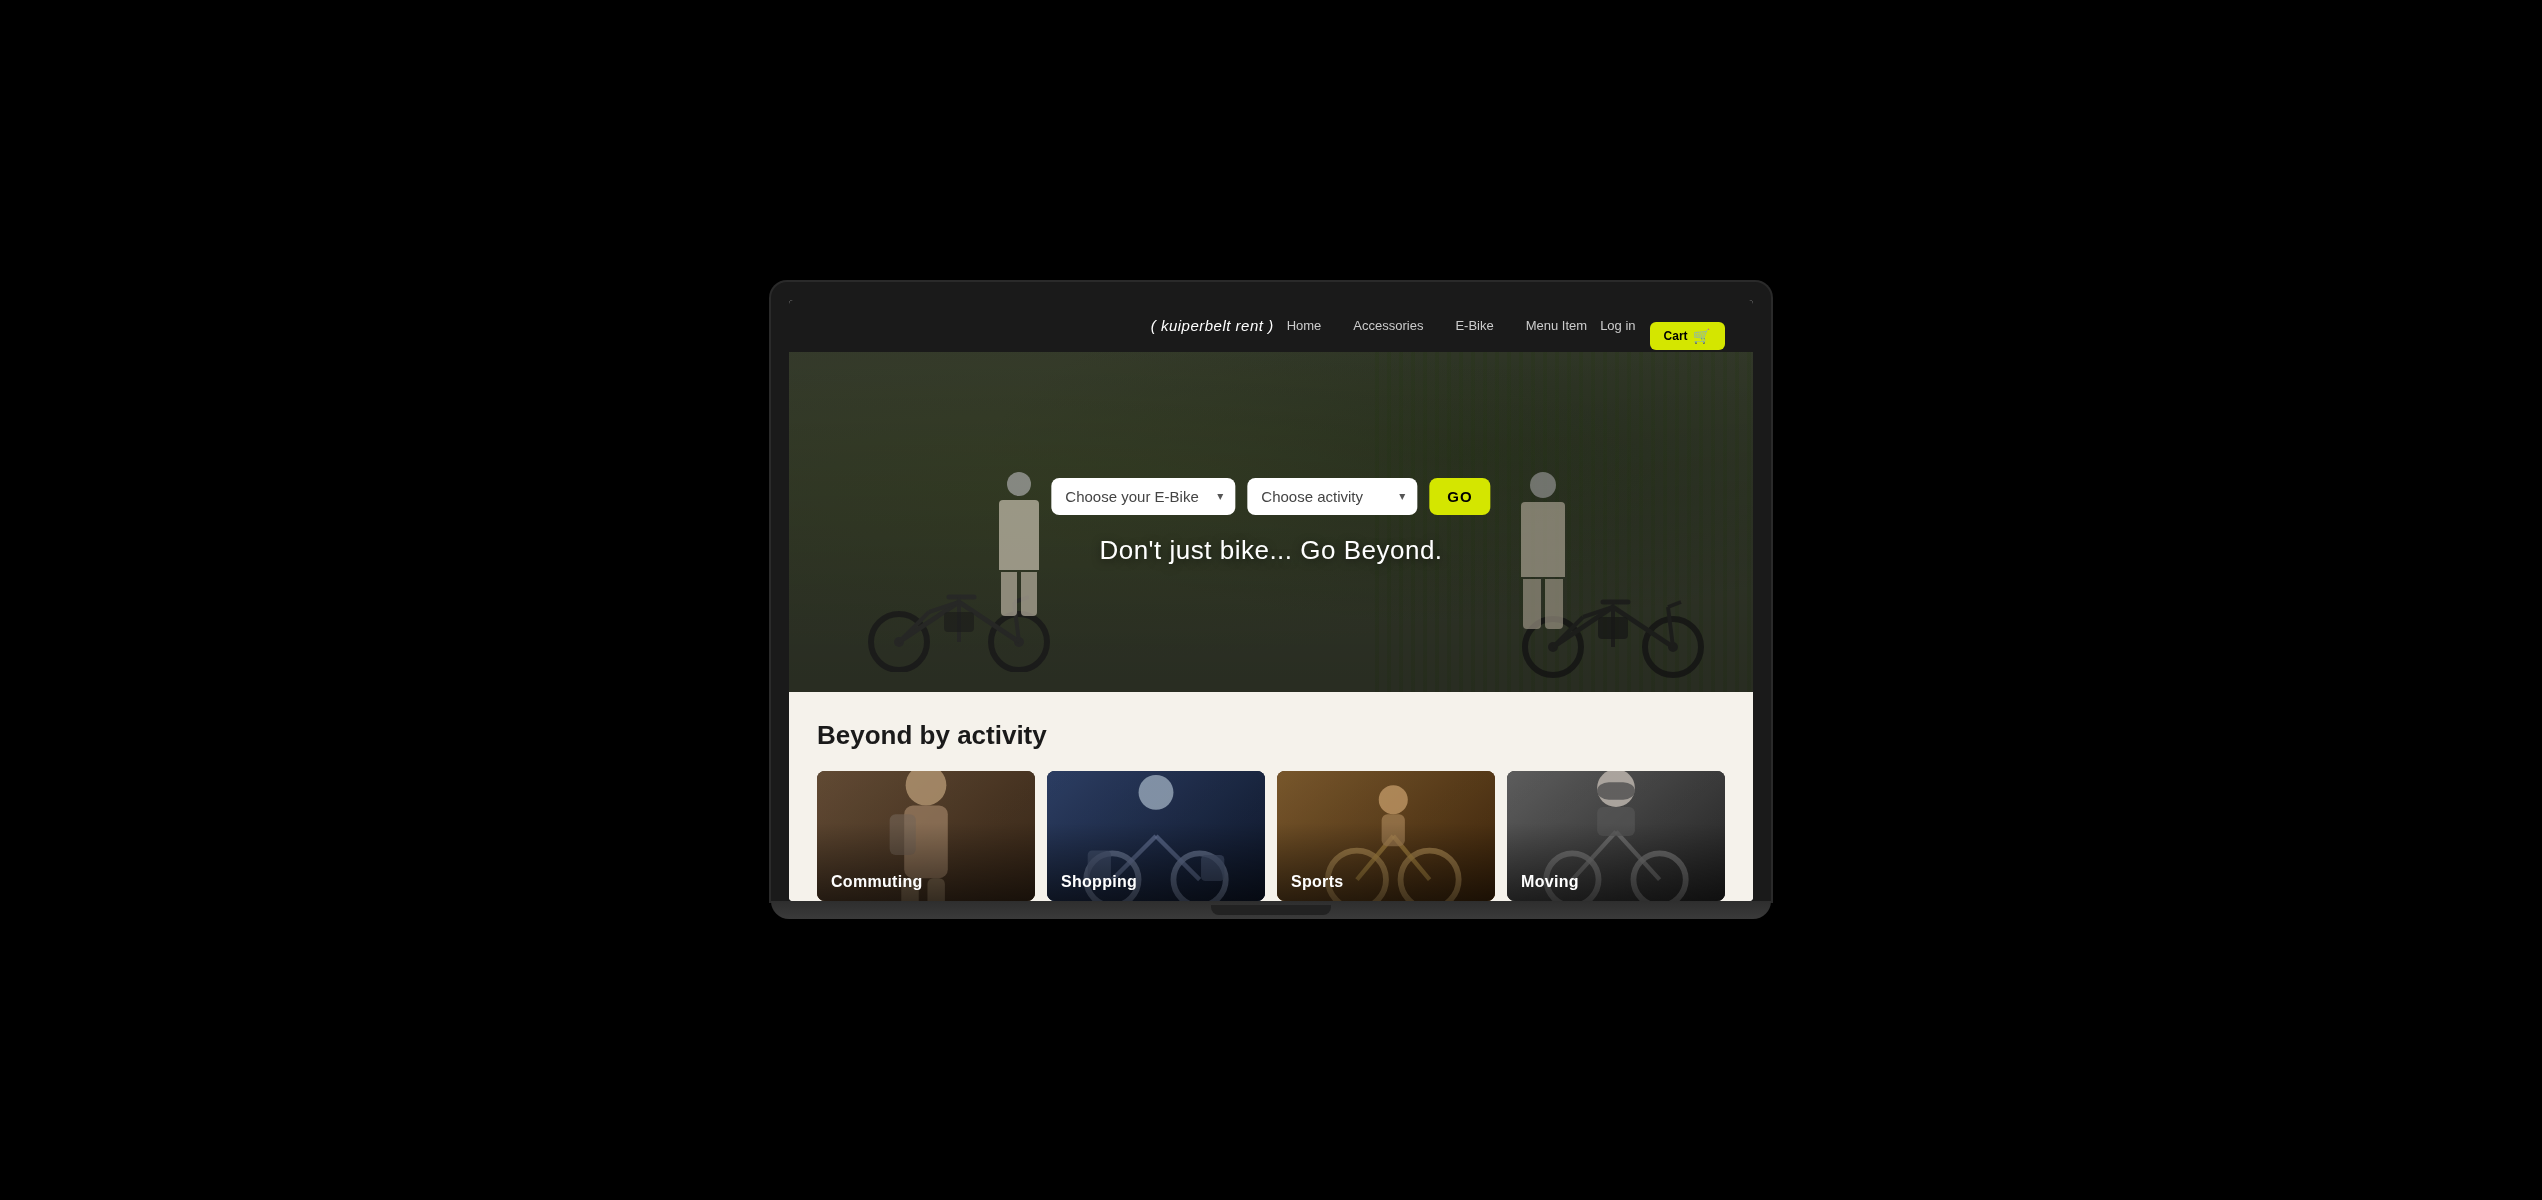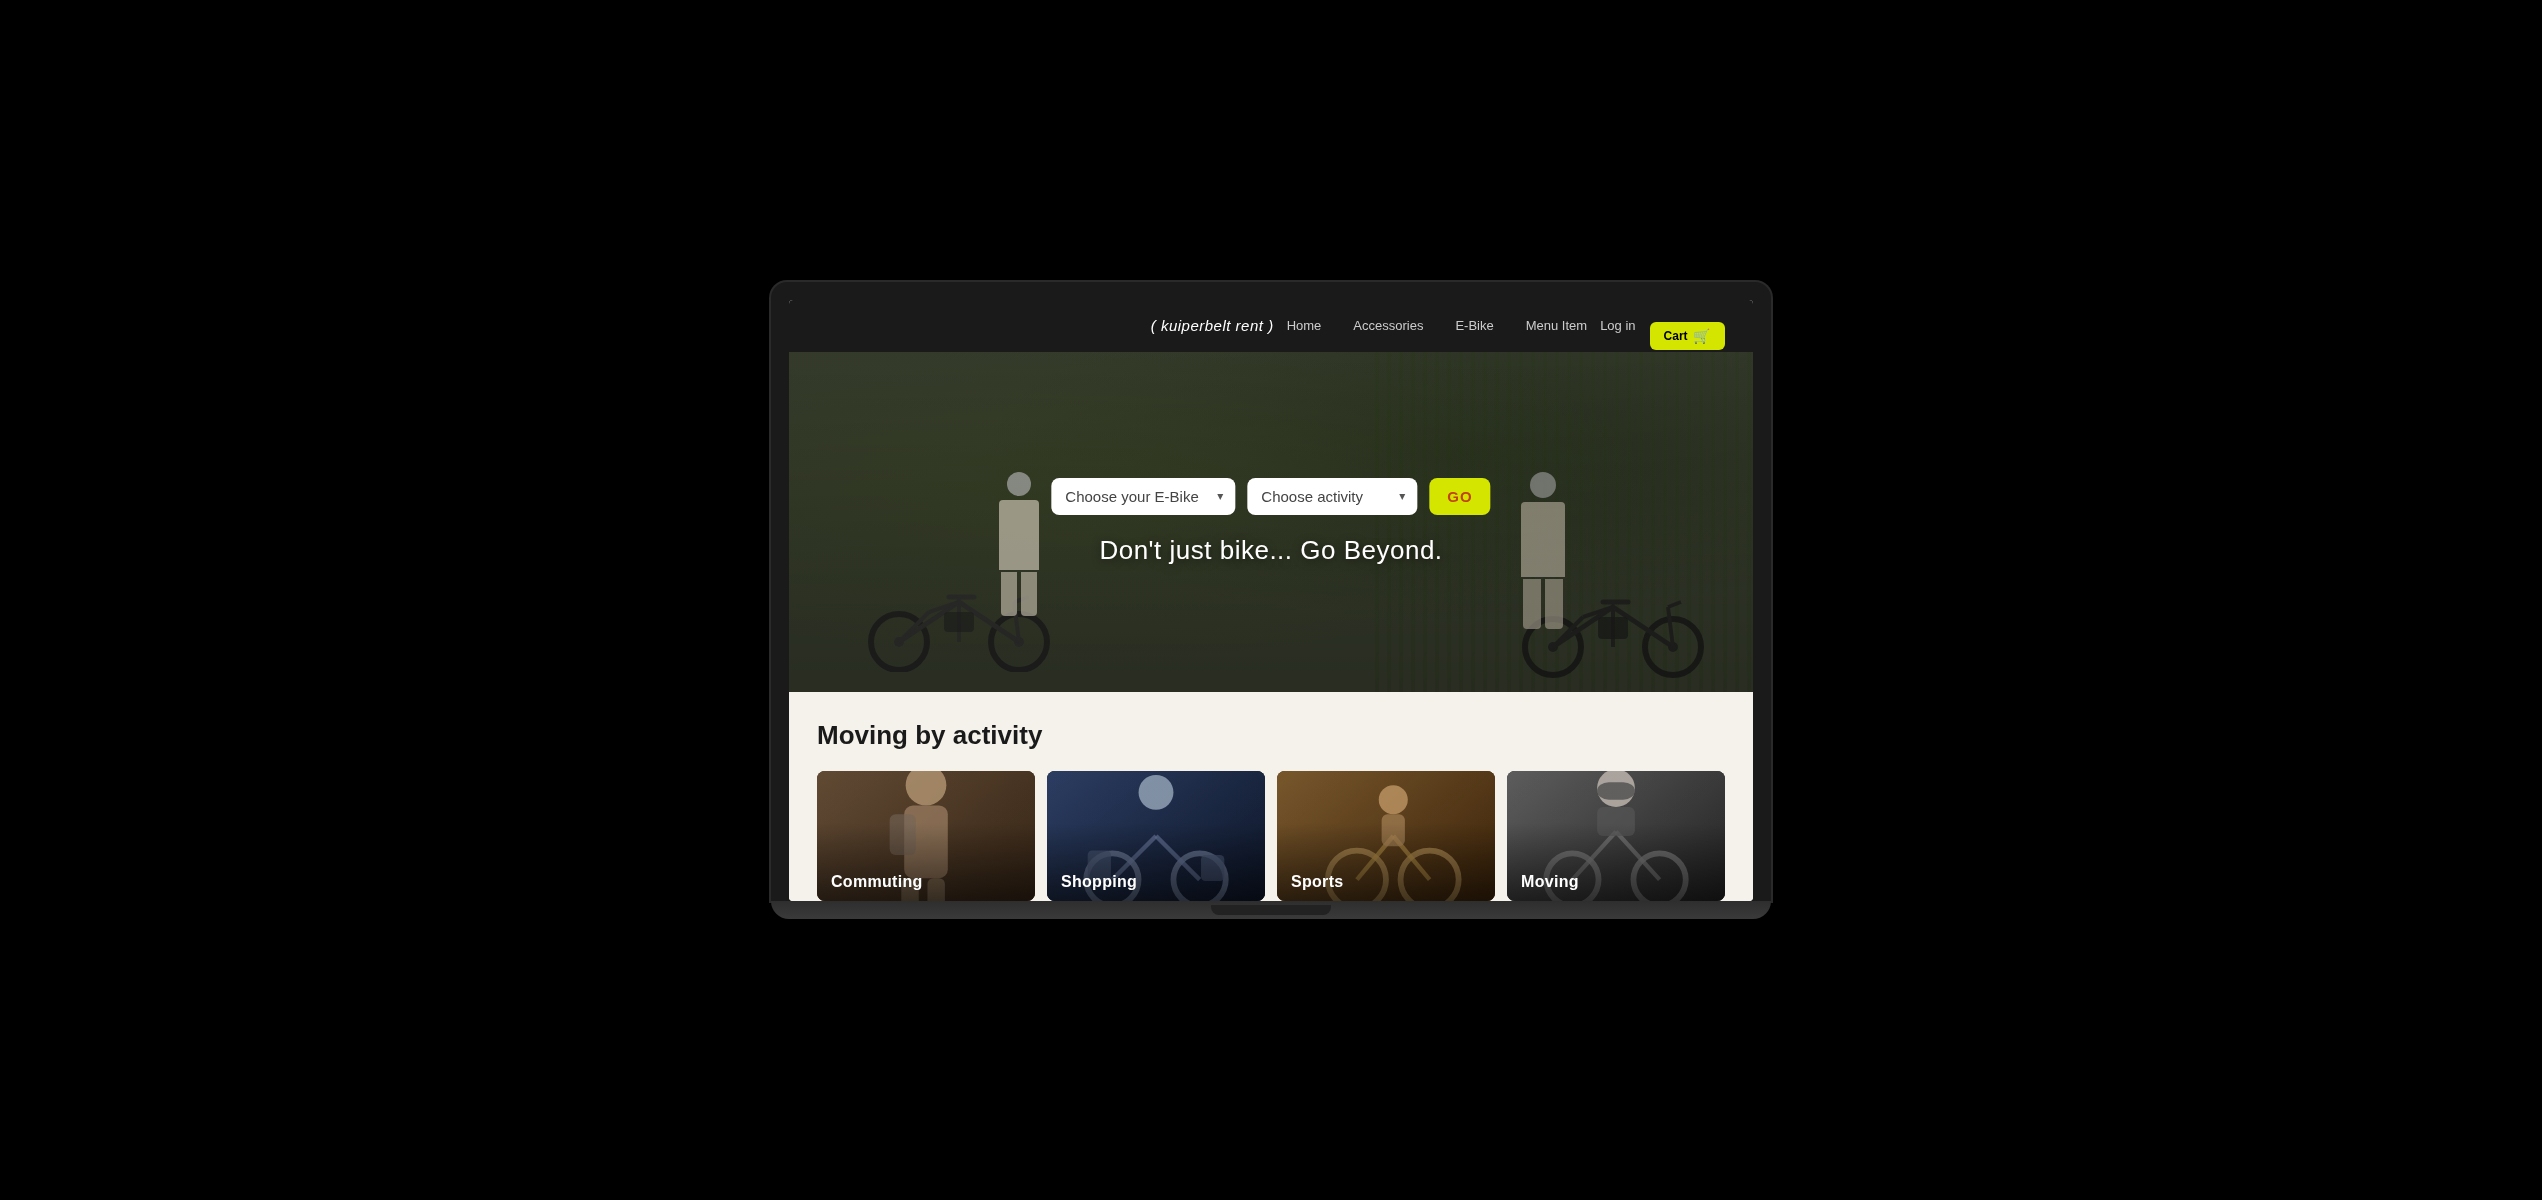--- a/index.html
+++ b/index.html
@@ -210,21 +210,21 @@
       right: 12px;
       top: 50%;
       transform: translateY(-50%);
       color: #555;
       pointer-events: none;
       font-size: 12px;
     }
 
     .go-btn {
       background: #d4e600;
-      color: #c2410c;
+      color: #000000;
       font-size: 15px;
       font-weight: 800;
       padding: 10px 18px;
       border-radius: 8px;
       border: none;
       cursor: pointer;
       letter-spacing: 1px;
     }
 
     .hero-tagline {
@@ -419,21 +419,21 @@
                 <option>Moving</option>
               </select>
             </div>
             <button class="go-btn">GO</button>
           </div>
           <div class="hero-tagline">Don't just bike... Go Beyond.</div>
         </div>
       </div>
 
       <div class="filter-section">
-        <h2 class="filter-title">Moving by activity</h2>
+        <h2 class="filter-title">Beyond by activity</h2>
         <div class="activity-cards">
 
           <div class="activity-card">
             <div class="card-visual commuting-visual">
               
               <svg viewBox="0 0 150 130" width="100%" height="100%" xmlns="http://www.w3.org/2000/svg" preserveAspectRatio="xMidYMid slice">
                 <rect width="150" height="130" fill="#4a3828"></rect>
                 <rect x="0" y="0" width="150" height="130" fill="url(#cg1)" opacity="0.6"></rect>
                 <defs>
                   <linearGradient id="cg1" x1="0" y1="0" x2="1" y2="1">

